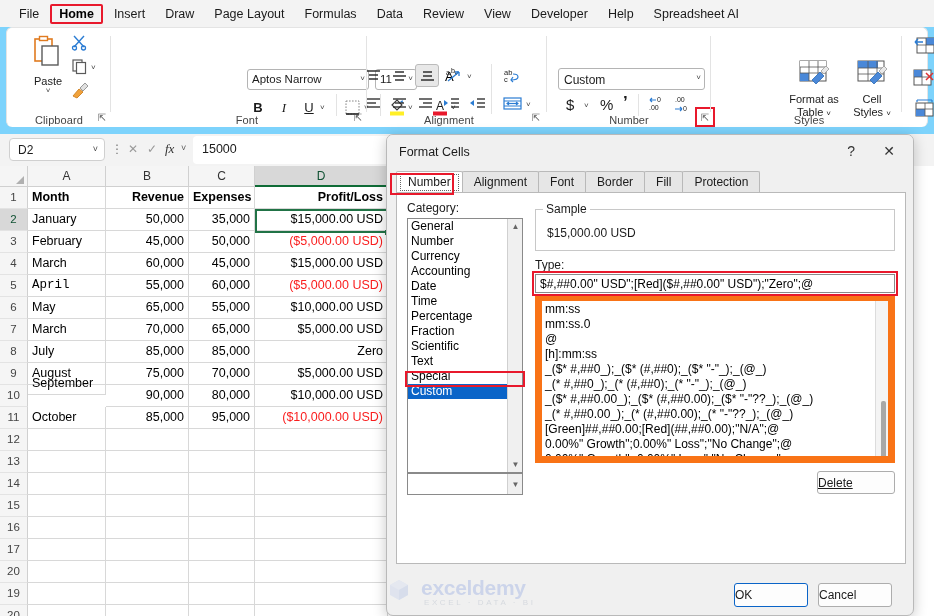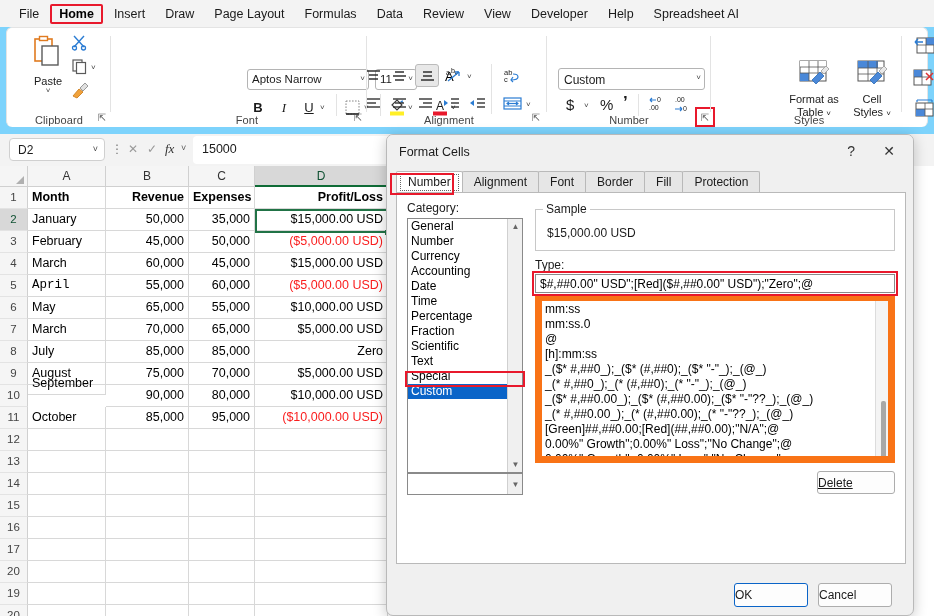--- a/index.html
+++ b/index.html
@@ -700,20 +700,31 @@
           <div class="arrbtn" style="top:3px;">▼</div>
         </div>
       </div>
 
       <div class="btn" style="left:420px;top:278px;width:78px;height:23px;line-height:22px;">
         <span style="text-decoration:underline;text-decoration-skip-ink:none;">Delete</span>
       </div>
 
     </div>
 
+    <div class="wm">
+      <div style="position:relative;padding-left:22px;">
+        <svg class="wm-cube" viewBox="0 0 20 22">
+          <path d="M10 1 L19 6 L19 16 L10 21 L1 16 L1 6 Z" fill="#b9c8ec"></path>
+          <path d="M10 1 L19 6 L10 11 L1 6 Z" fill="#ccd7f2"></path>
+          <path d="M10 11 L19 6 L19 16 L10 21 Z" fill="#9fb3e0"></path>
+        </svg>
+        <div class="wm-name">exceldemy</div>
+        <div class="wm-sub">EXCEL · DATA · BI</div>
+      </div>
+    </div>
 
     <div class="btn primary" style="left:347px;top:448px;width:74px;height:24px;line-height:22px;">
       <span>OK</span>
     </div>
     <div class="btn" style="left:431px;top:448px;width:74px;height:24px;line-height:22px;">
       <span>Cancel</span>
     </div>
   </div>
 </div>
 

